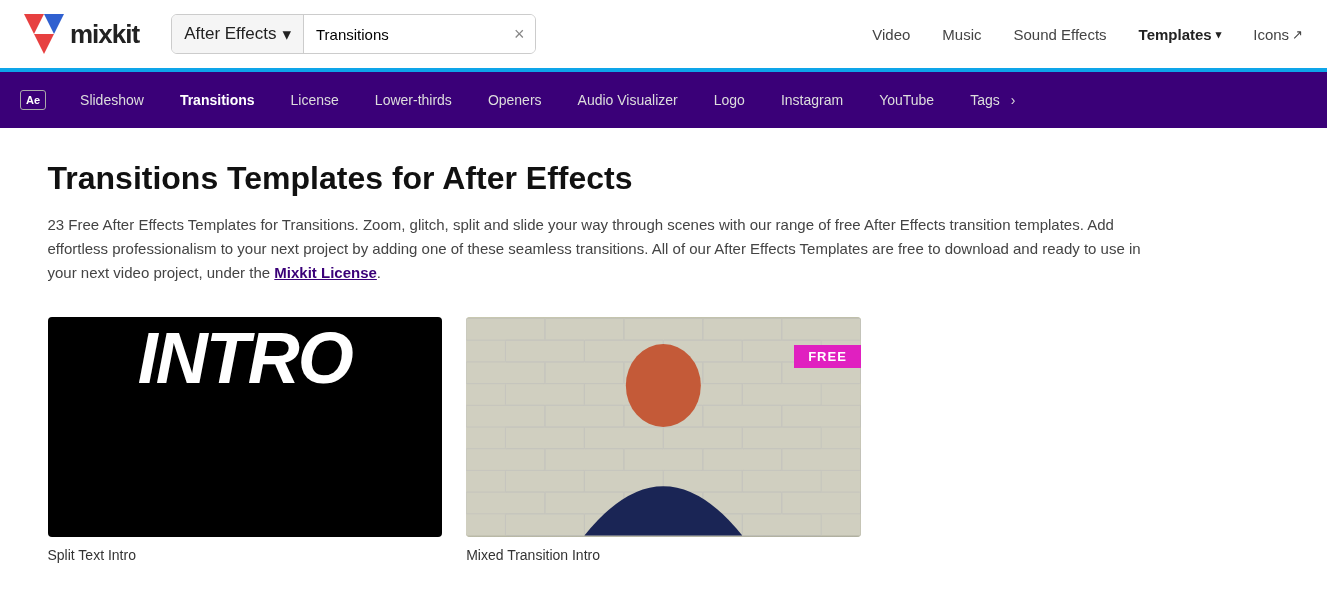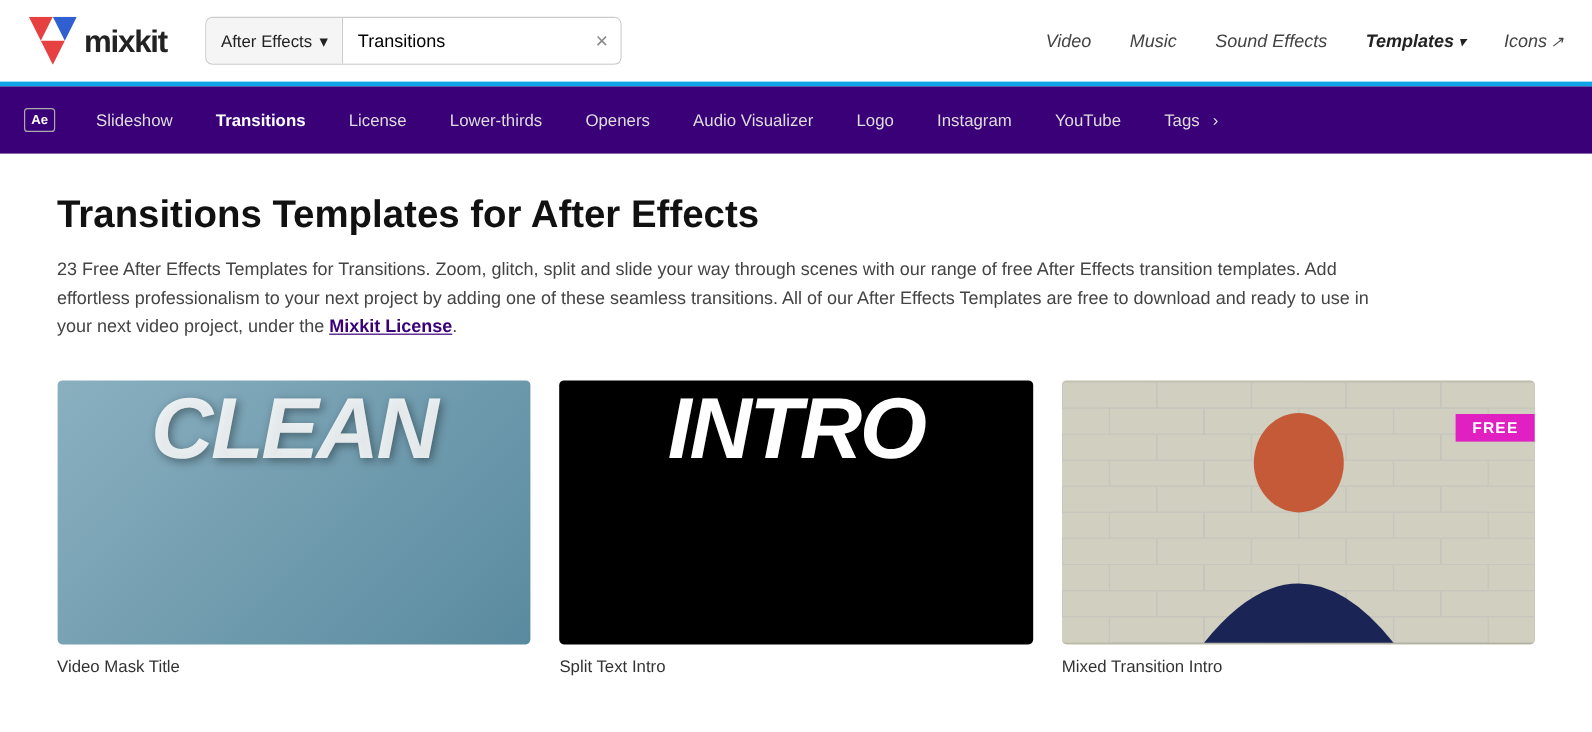--- a/index.html
+++ b/index.html
@@ -39,21 +39,21 @@
       overflow: hidden;
       height: 40px;
     }
     .search-dropdown {
       display: flex;
       align-items: center;
       padding: 0 12px;
       background: #f5f5f5;
       border-right: 1.5px solid #ccc;
       cursor: pointer;
-      font-size: 14px;
+      font-size: 17px;
       font-weight: 500;
       gap: 6px;
       height: 100%;
     }
     .search-input {
       border: none;
       outline: none;
       padding: 0 12px;
       font-size: 15px;
       width: 200px;
@@ -69,21 +69,20 @@
       height: 100%;
       display: flex;
       align-items: center;
       border: none;
     }
     .header-nav {
       margin-left: auto;
       display: flex;
       align-items: flex-end;
       gap: 32px;
-      font-style: italic;
     }
     .nav-link {
       font-size: 15px;
       color: #444;
       text-decoration: none;
       cursor: pointer;
     }
     .nav-link.active {
       font-weight: 700;
       color: #222;
@@ -299,26 +298,20 @@
 
 <main class="main">
   <h1 class="page-title">Transitions Templates for After Effects</h1>
   <p class="page-desc">
     <span>23 Free After Effects Templates for Transitions. Zoom, glitch, split and slide your way through scenes with our range of free After Effects transition templates. Add effortless professionalism to your next project by adding one of these seamless transitions. All of our After Effects Templates are free to download and ready to use in your next video project, under the</span>
     <a href="#">Mixkit License</a><span>.</span>
   </p>
 
   <div class="card-grid">
 
-    <div class="card">
-      <div class="card-thumb clean-bg">
-        <span class="clean-text">CLEAN</span>
-      </div>
-      <div class="card-label">Video Mask Title</div>
-    </div>
 
     <div class="card">
       <div class="card-thumb intro-bg">
         <span class="intro-text">INTRO</span>
       </div>
       <div class="card-label">Split Text Intro</div>
     </div>
 
     <div class="card">
       <div class="card-thumb mixed-bg">

